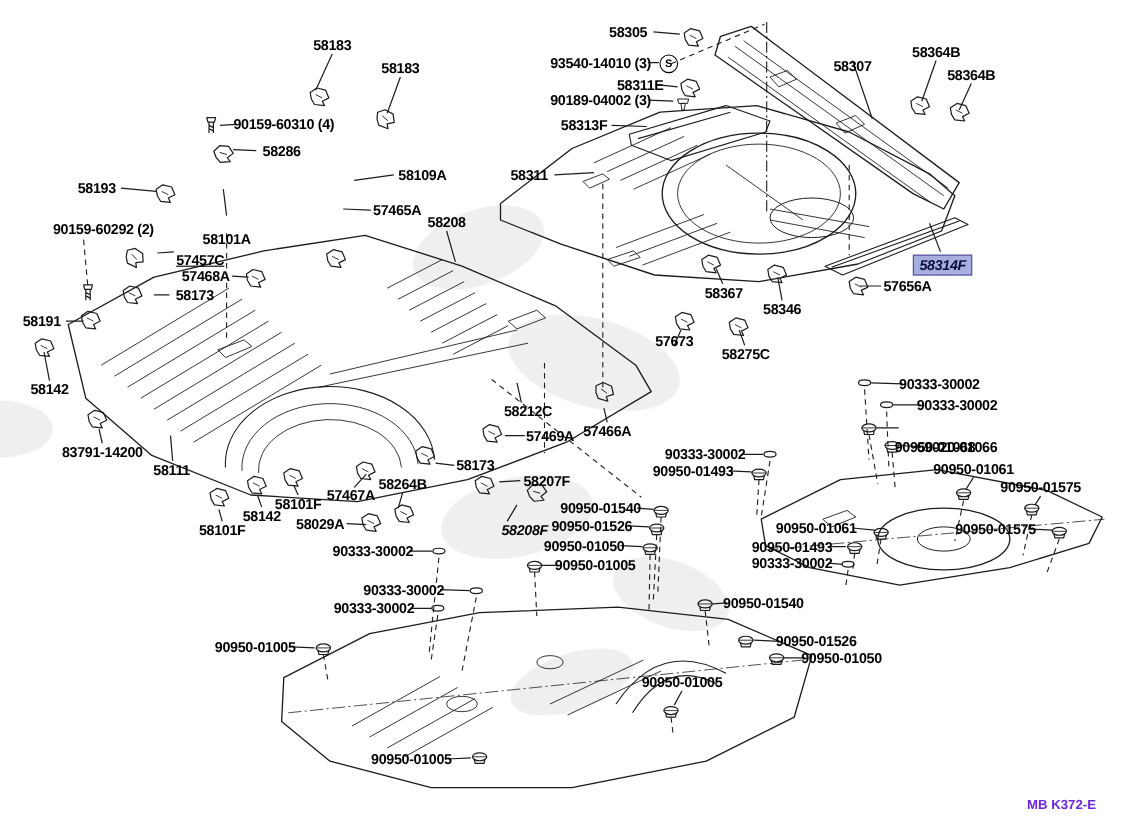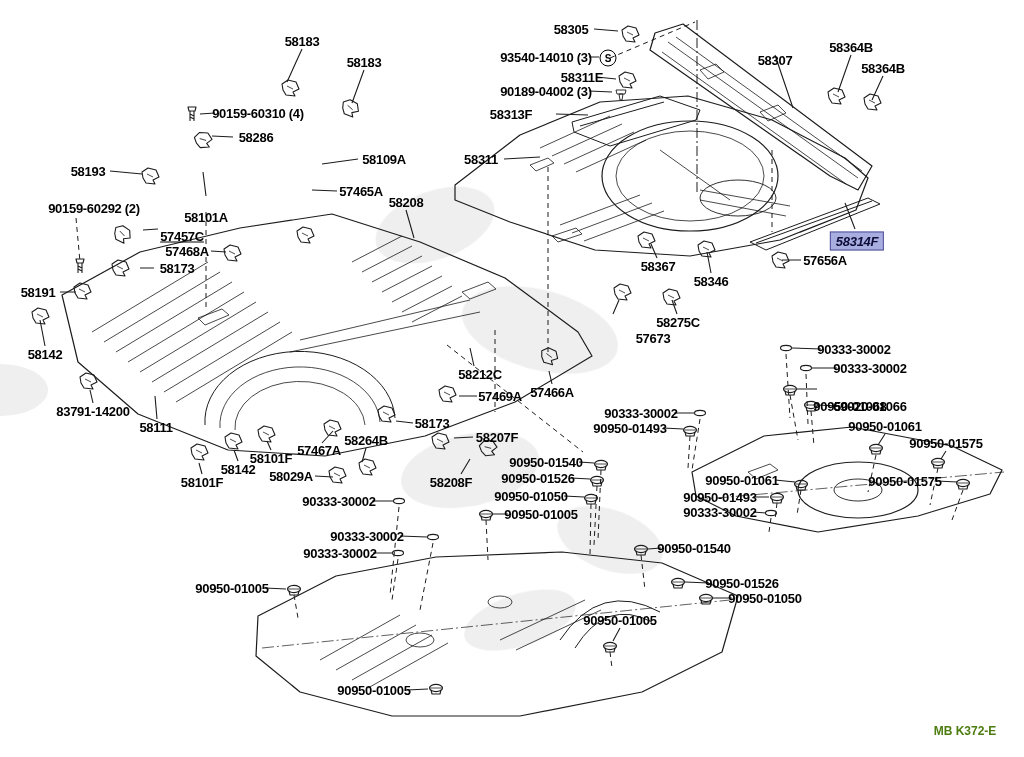--- a/index.html
+++ b/index.html
@@ -19,21 +19,21 @@
     padding:2px 5px;
   }
   .s-symbol{
     position:absolute;transform:translate(-50%,-50%);
     width:15px;height:15px;border:1.6px solid #000;border-radius:50%;
     font:bold 10px "Liberation Sans",sans-serif;color:#000;
     display:flex;align-items:center;justify-content:center;
   }
   .footer-code{
     position:absolute;transform:translate(-50%,-50%);
-    font:bold 12px "Liberation Sans",sans-serif;color:#4d7c0f;letter-spacing:0;
+    font:bold 12px "Liberation Sans",sans-serif;color:#6d28d9;letter-spacing:0;
     white-space:nowrap;
   }
 </style>
 </head>
 <body>
 
 <div id="stage">
 
   <svg id="art" width="1024" height="757" viewBox="0 0 1024 757">
     <defs>
@@ -227,51 +227,51 @@
 
   <div>
       <div class="part-label" style="left: 302px; top: 41px;">58183</div>
       <div class="part-label" style="left: 364px; top: 62px;">58183</div>
       <div class="part-label" style="left: 258px; top: 113px;">90159-60310 (4)</div>
       <div class="part-label" style="left: 256px; top: 137px;">58286</div>
       <div class="part-label" style="left: 571px; top: 29px;">58305</div>
       <div class="part-label" style="left: 546px; top: 57px;">93540-14010 (3)</div>
       <div class="part-label" style="left: 574px; top: 77px; padding-left: 16px;">58311E</div>
       <div class="part-label" style="left: 546px; top: 91px;">90189-04002 (3)</div>
-      <div class="part-label" style="left: 511px; top: 114px;">58313F</div>
+      <div class="part-label" style="left: 531px; top: 114px;">58313F</div>
       <div class="part-label" style="left: 775px; top: 60px;">58307</div>
       <div class="part-label" style="left: 851px; top: 47px;">58364B</div>
       <div class="part-label" style="left: 883px; top: 68px;">58364B</div>
       <div class="part-label" style="left: 481px; top: 159px;">58311</div>
       <div class="part-label" style="left: 88px; top: 171px;">58193</div>
       <div class="part-label" style="left: 206px; top: 217px; text-align: center;">58101A</div>
       <div class="part-label" style="left: 94px; top: 208px;">90159-60292 (2)</div>
       <div class="part-label" style="left: 182px; top: 236px; text-decoration: underline;">57457C</div>
       <div class="part-label" style="left: 187px; top: 251px;">57468A</div>
       <div class="part-label" style="left: 177px; top: 268px;">58173</div>
       <div class="part-label" style="left: 38px; top: 292px;">58191</div>
       <div class="part-label" style="left: 45px; top: 354px;">58142</div>
       <div class="part-label" style="left: 384px; top: 159px;">58109A</div>
       <div class="part-label" style="left: 361px; top: 191px;">57465A</div>
       <div class="part-label" style="left: 406px; top: 202px;">58208</div>
       <div class="part-label" style="left: 658px; top: 266px;">58367</div>
       <div class="part-label" style="left: 711px; top: 281px;">58346</div>
-      <div class="part-label" style="left: 613px; top: 338px; margin-left: 40px;">57673</div>
+      <div class="part-label" style="left: 613px; top: 310px;">57673</div>
       <div class="part-label" style="left: 678px; top: 322px; text-align: center;">58275C</div>
       <div class="part-label" style="left: 825px; top: 260px;">57656A</div>
       <div class="part-label hl" style="left: 857px; top: 241px; font-style: italic;">58314F</div>
       <div class="part-label" style="left: 480px; top: 374px;">58212C</div>
       <div class="part-label" style="left: 500px; top: 396px;">57469A</div>
       <div class="part-label" style="left: 552px; top: 392px;">57466A</div>
       <div class="part-label" style="left: 432px; top: 423px;">58173</div>
       <div class="part-label" style="left: 497px; top: 437px;">58207F</div>
       <div class="part-label" style="left: 319px; top: 450px;">57467A</div>
       <div class="part-label" style="left: 366px; top: 440px;">58264B</div>
       <div class="part-label" style="left: 291px; top: 476px;">58029A</div>
-      <div class="part-label" style="left: 451px; top: 482px;">58208F</div>
+      <div class="part-label" style="left: 477px; top: 482px; font-style: italic;">58208F</div>
       <div class="part-label" style="left: 271px; top: 458px;">58101F</div>
       <div class="part-label" style="left: 238px; top: 469px;">58142</div>
       <div class="part-label" style="left: 202px; top: 482px;">58101F</div>
       <div class="part-label" style="left: 93px; top: 411px;">83791-14200</div>
       <div class="part-label" style="left: 156px; top: 427px;">58111</div>
       <div class="part-label" style="left: 339px; top: 501px;">90333-30002</div>
       <div class="part-label" style="left: 367px; top: 536px;">90333-30002</div>
       <div class="part-label" style="left: 340px; top: 553px;">90333-30002</div>
       <div class="part-label" style="left: 232px; top: 588px;">90950-01005</div>
       <div class="part-label" style="left: 374px; top: 690px;">90950-01005</div>

